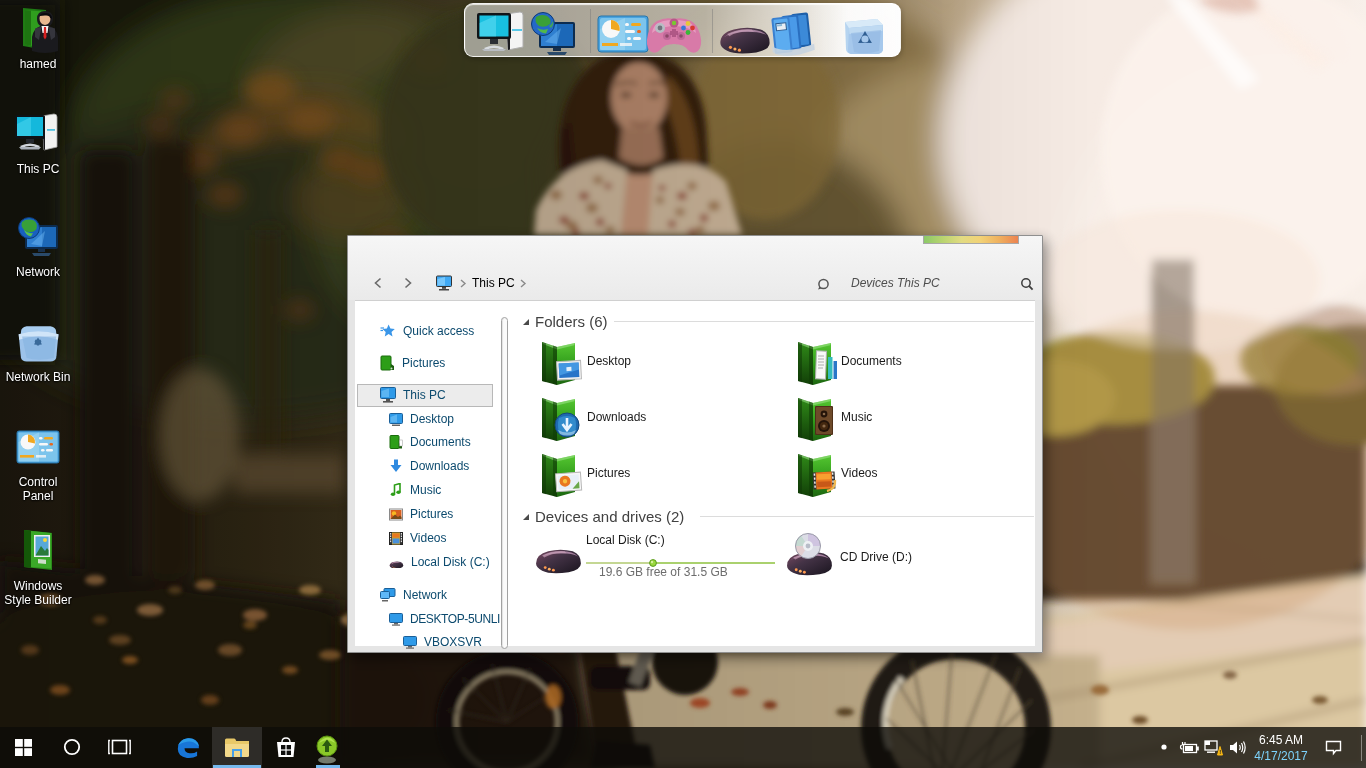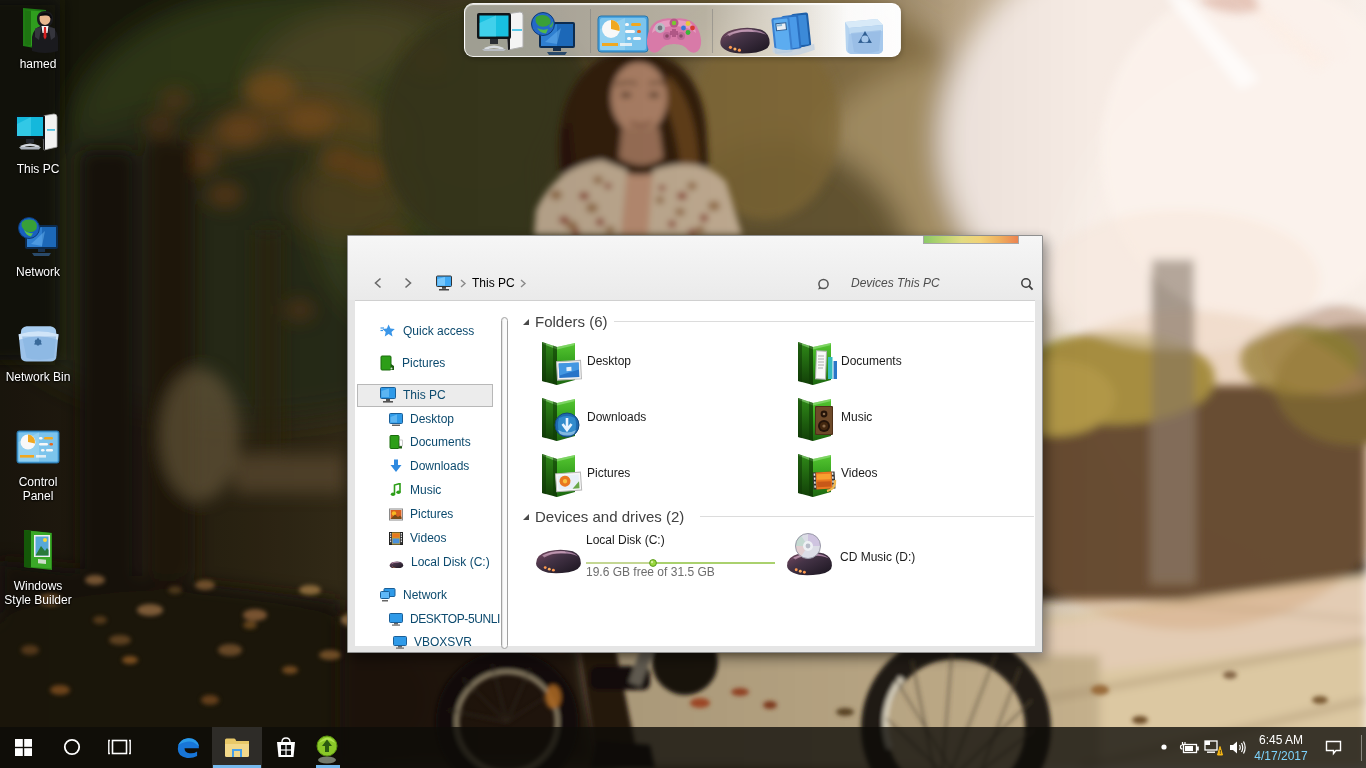--- a/index.html
+++ b/index.html
@@ -425,21 +425,21 @@
       <span>Network</span>
     </div>
     <div class="srow" style="left:34px;top:307px">
       <svg width="14" height="13" viewBox="0 0 14 13">
             <rect x="0.5" y="0.5" width="13" height="9" rx="1" fill="#2f9ae8" stroke="#1a5f98"></rect>
             <rect x="5" y="10" width="4" height="1.5" fill="#666"></rect>
             <rect x="3" y="11.5" width="8" height="1.2" fill="#666"></rect>
           </svg>
       <span style="letter-spacing:-0.4px">DESKTOP-5UNLI</span>
     </div>
-    <div class="srow" style="left:38px;top:330px">
+    <div class="srow" style="left:48px;top:330px">
       <svg width="14" height="13" viewBox="0 0 14 13">
             <rect x="0.5" y="0.5" width="13" height="9" rx="1" fill="#2f9ae8" stroke="#1a5f98"></rect>
             <rect x="5" y="10" width="4" height="1.5" fill="#666"></rect>
             <rect x="3" y="11.5" width="8" height="1.2" fill="#666"></rect>
           </svg>
       <span>VBOXSVR</span>
     </div>
     <div id="sscroll"></div>
 
     <div class="ghead" style="left:168px;top:12px"><span class="tri" style="margin-right:6px;position:relative;top:-2px"></span>Folders (6)</div>
@@ -542,34 +542,34 @@
     </div>
     <div style="position:absolute;left:231px;top:232px;font-size:12px;color:#1a1a1a">Local Disk (C:)</div>
     <div style="position:absolute;left:231px;top:252px;width:189px;height:6px">
       <svg width="189" height="8" viewBox="0 0 189 8">
         <line x1="0" y1="4" x2="189" y2="4" stroke="#8ec23e" stroke-width="1.3"></line>
         <line x1="0" y1="4" x2="67" y2="4" stroke="#ccd9a0" stroke-width="1.3"></line>
         <circle cx="67" cy="4" r="3.4" fill="#9ad83e" stroke="#5a9a1e"></circle>
         <circle cx="66" cy="3" r="1.2" fill="#d6f0a0"></circle>
       </svg>
     </div>
-    <div style="position:absolute;left:231px;top:264px;font-size:12px;color:#6d6d6d">19.6 GB free of 31.5 GB</div>
+    <div style="position:absolute;left:244px;top:264px;font-size:12px;color:#6d6d6d">19.6 GB free of 31.5 GB</div>
     <div style="position:absolute;left:430px;top:232px">
       <svg width="48" height="46" viewBox="0 0 48 46">
             <use href="#pod" transform="scale(1.02) translate(0,9)"></use>
         <circle cx="23" cy="13" r="12.5" fill="#dcdde6"></circle>
         <path d="M23,0.5 A12.5,12.5 0 0,1 35.5,13 L23,13 Z" fill="#ccbede" opacity="0.8"></path>
         <path d="M10.5,13 A12.5,12.5 0 0,1 16,2.5 L23,13 Z" fill="#bed8cc" opacity="0.8"></path>
         <path d="M16,23.5 A12.5,12.5 0 0,1 10.5,13 L23,13 Z" fill="#e4caca" opacity="0.8"></path>
         <circle cx="23" cy="13" r="12.5" fill="none" stroke="#9a9aa8"></circle>
         <circle cx="23" cy="13" r="5" fill="#eef0f4"></circle>
         <circle cx="23" cy="13" r="2.4" fill="#b8bcc8"></circle>
       </svg>
     </div>
-    <div style="position:absolute;left:485px;top:249px;font-size:12px;color:#1a1a1a">CD Music (D:)</div>
+    <div style="position:absolute;left:485px;top:249px;font-size:12px;color:#1a1a1a">CD Drive (D:)</div>
   </div>
 </div>
 
 <div id="dock">
   <svg style="position:absolute;left:11px;top:7px" width="54" height="42" viewBox="0 0 54 42">
     <path d="M30,3 L44,1 Q47,1 47,4 L47,36 L32,39 Z" fill="#f4f4f4" stroke="#b0b0b0"></path>
     <path d="M30,3 L34,3.6 L34,38.6 L32,39 Z" fill="#1a1a1e"></path>
     <rect x="36" y="18" width="10" height="2" fill="#58c8e8"></rect>
     <rect x="1" y="2" width="34" height="26" rx="2" fill="#101418"></rect>
     <rect x="3.5" y="4.5" width="29" height="21" fill="#18c0e0"></rect>

